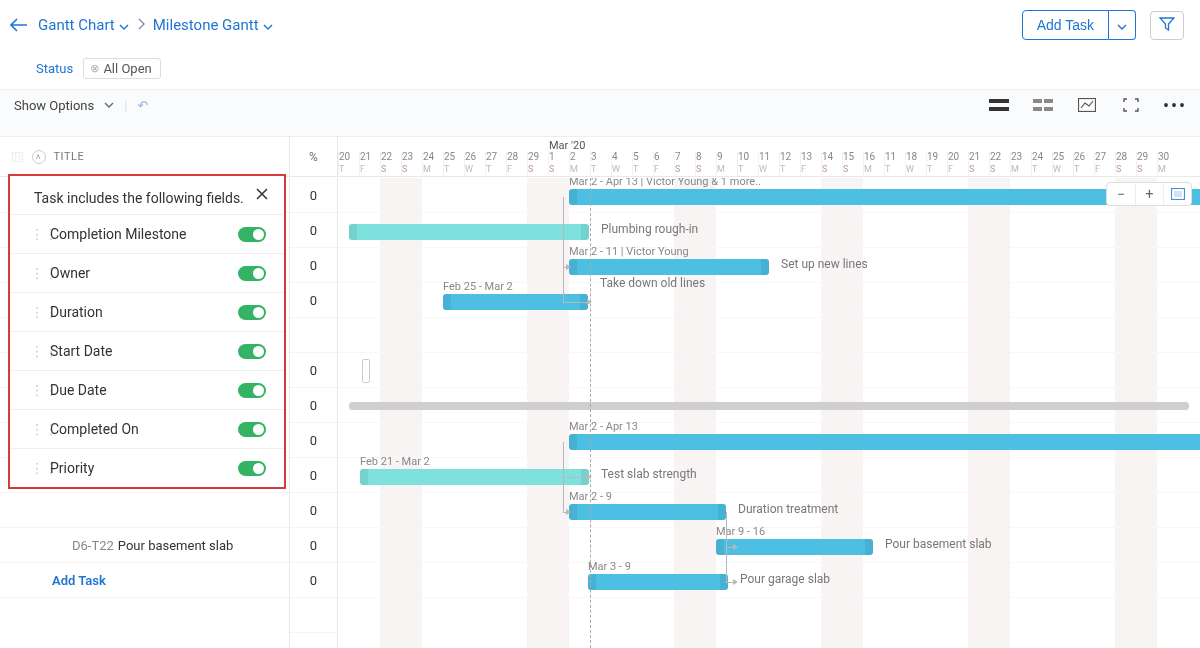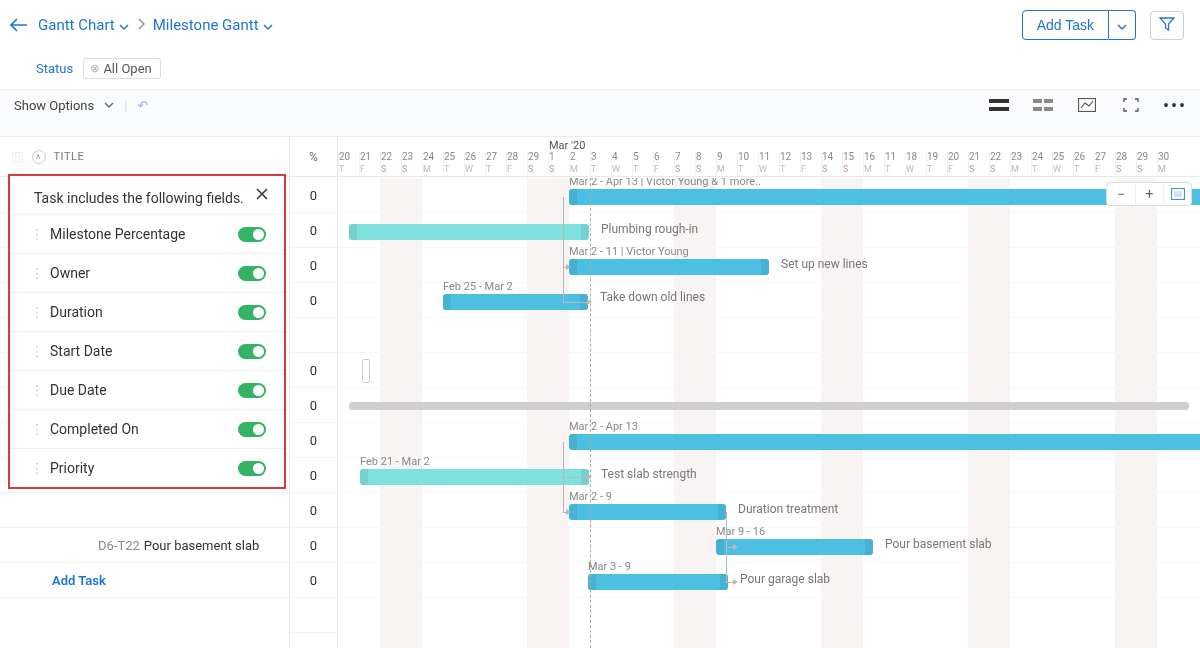--- a/index.html
+++ b/index.html
@@ -42,21 +42,21 @@
   .daycell .dl { display:block; line-height: 12px; font-size: 9px; color: #bbb;}
   .daycell.weekend .dl { color: #b99; }
 
   
   .body { position: absolute; top: 178px; left: 0; right: 0; bottom: 0; display: flex; }
   .leftcol { width: 290px; border-right: 1px solid #e8e8e8; position: relative; }
   .pctcol { width: 48px; border-right: 1px solid #e8e8e8; }
   .chartcol { flex: 1; position: relative; overflow: hidden; }
 
   .row { height: 35px; border-bottom: 1px solid #f4f4f4; display: flex; align-items: center; position: relative; }
-  .row .task-label { padding-left: 98px; font-size: 13px; color: #333; white-space: nowrap; overflow: hidden; text-overflow: ellipsis; }
+  .row .task-label { padding-left: 72px; font-size: 13px; color: #333; white-space: nowrap; overflow: hidden; text-overflow: ellipsis; }
   .row .task-id { color: #888; margin-right: 4px; }
   .row.addrow .task-label { color: #1f75d4; font-weight: 600; padding-left: 52px;}
   .pctcell { height: 35px; border-bottom: 1px solid #f4f4f4; display: flex; align-items: center; justify-content: center; font-size: 13px; color: #333; }
 
   
   .gantt-row { height: 35px; position: relative; border-bottom: 1px solid #f7f7f7; }
   .weekend-stripe { position: absolute; top: 0; bottom: 0; background: #f9f4f4; }
   .today-line { position: absolute; top: 0; bottom: 0; width: 0; border-left: 1px dashed #aaa; z-index: 5;}
   .bar { position: absolute; height: 16px; top: 11px; border-radius: 3px; }
   .bar.dark { background: #4cbfe2; }
@@ -456,21 +456,21 @@
         <div class="grow-l"></div>
         <div class="grow-r"></div>
       </div>
       <div class="bar-label" style="left: 231px; top: 67px;">Mar 2 - 11 | Victor Young</div>
       <div class="bar-label-right" style="left: 443px; top: 79px;">Set up new lines</div>
       <div class="bar dark" style="left: 105px; width: 145px; top: 116px;">
         <div class="grow-l"></div>
         <div class="grow-r"></div>
       </div>
       <div class="bar-label" style="left: 105px; top: 102px;">Feb 25 - Mar 2</div>
-      <div class="bar-label-right" style="left: 262px; top: 112px;">Take down old lines</div>
+      <div class="bar-label-right" style="left: 262px; top: 98px;">Take down old lines</div>
       <div class="bar gray" style="left: 11px; width: 840px; top: 224px;"></div>
       <div class="bar dark" style="left: 231px; width: 640px; top: 256px;">
         <div class="grow-l"></div>
       </div>
       <div class="bar-label" style="left: 231px; top: 242px;">Mar 2 - Apr 13</div>
       <div class="bar light" style="left: 22px; width: 229px; top: 291px;">
         <div class="grow-l"></div>
         <div class="grow-r"></div>
       </div>
       <div class="bar-label" style="left: 22px; top: 277px;">Feb 21 - Mar 2</div>
@@ -518,21 +518,21 @@
   <div class="popup-head">
     <span>Task includes the following fields.</span>
     <div class="popup-close">
       <svg width="14" height="14" viewBox="0 0 14 14" stroke="#333" stroke-width="1.5">
           <path d="M2 2 L12 12 M12 2 L2 12"></path>
         </svg>
     </div>
   </div>
   <div class="popup-list" id="popuplist">
       <div class="popup-item">
-        <span><span class="drag">⋮⋮</span><span>Milestone Percentage</span></span>
+        <span><span class="drag">⋮⋮</span><span>Completion Milestone</span></span>
         <div class="toggle"></div>
       </div>
       <div class="popup-item">
         <span><span class="drag">⋮⋮</span><span>Owner</span></span>
         <div class="toggle"></div>
       </div>
       <div class="popup-item">
         <span><span class="drag">⋮⋮</span><span>Duration</span></span>
         <div class="toggle"></div>
       </div>

